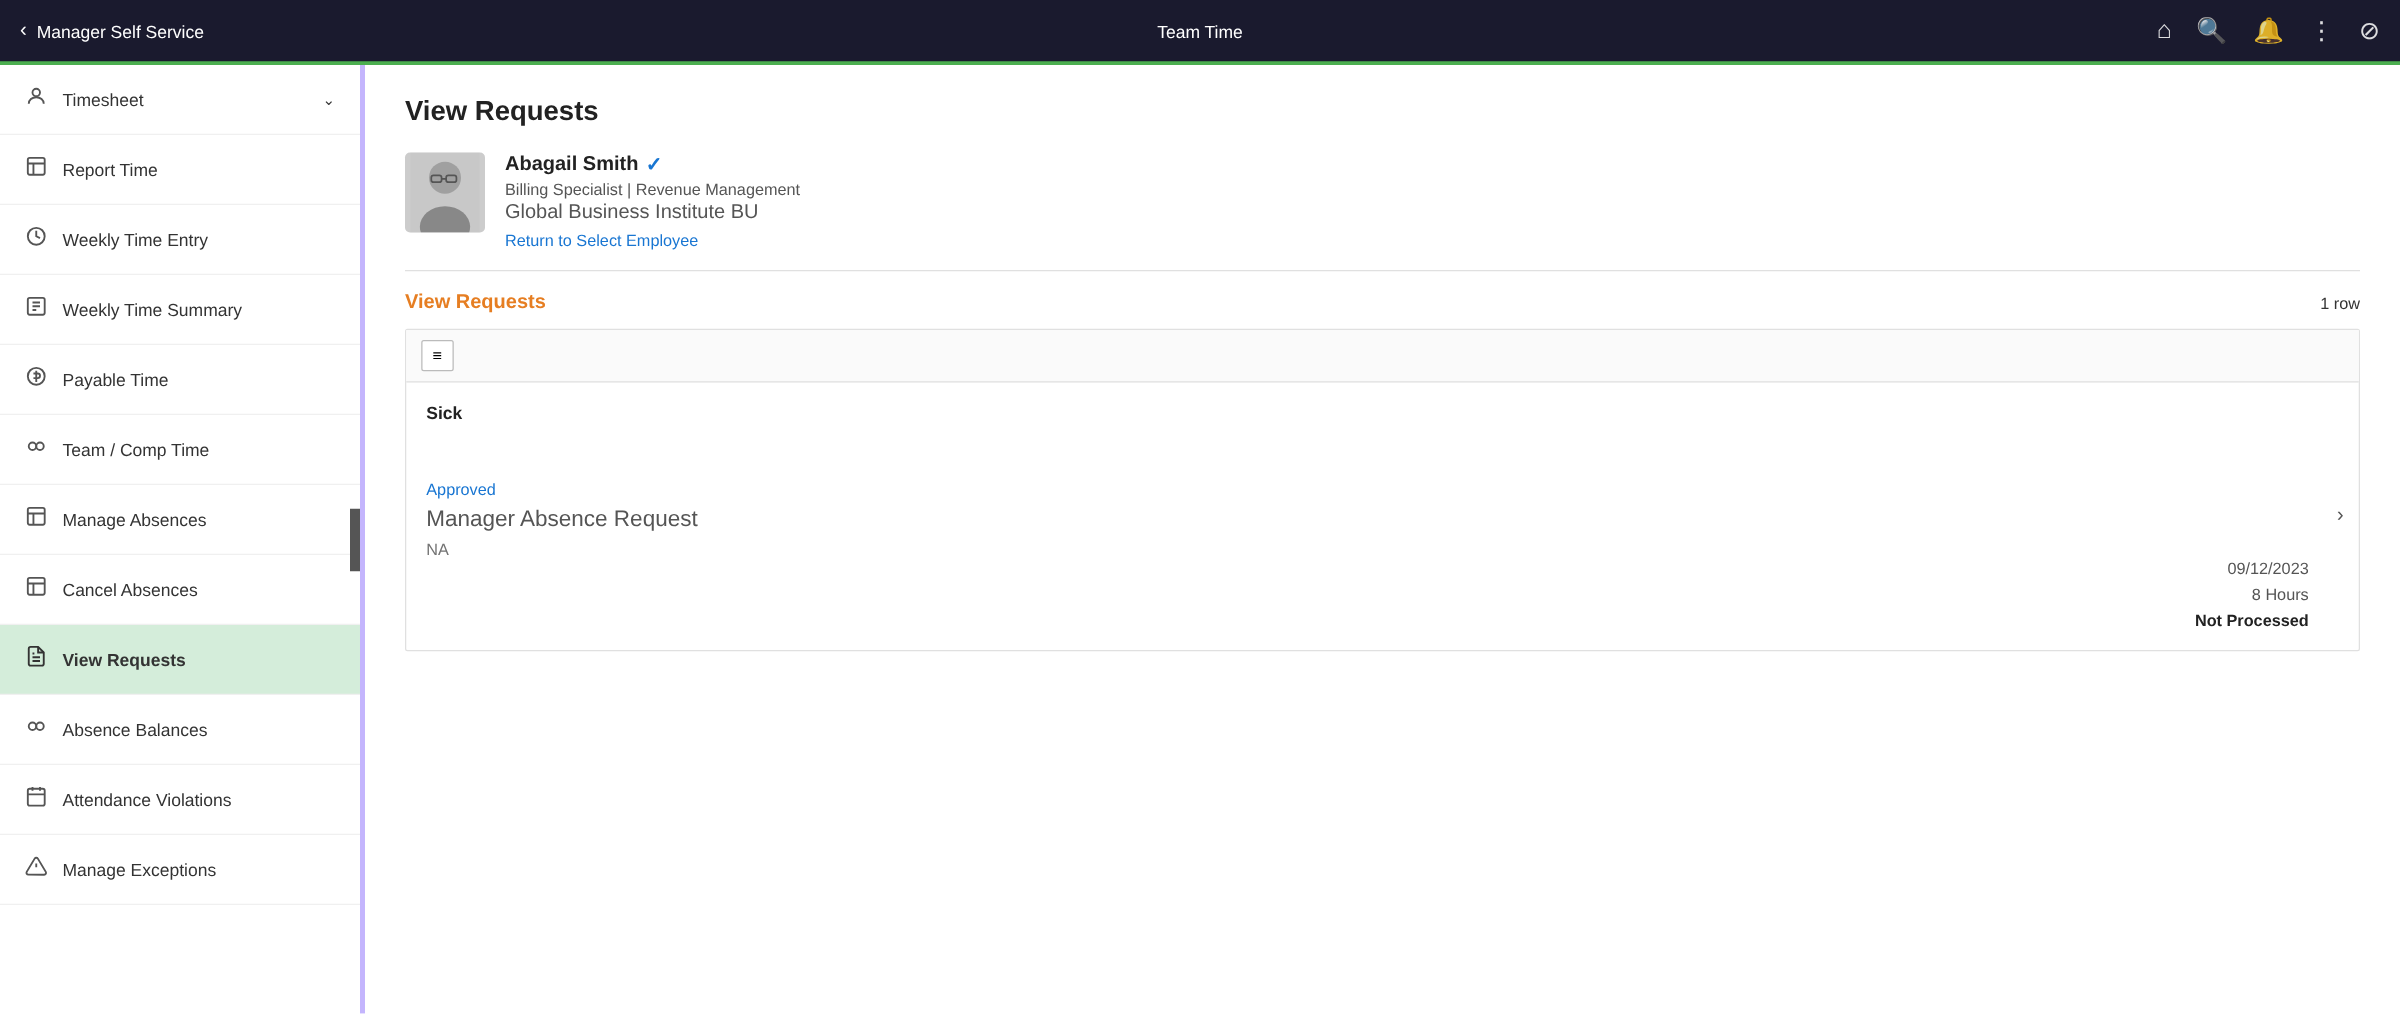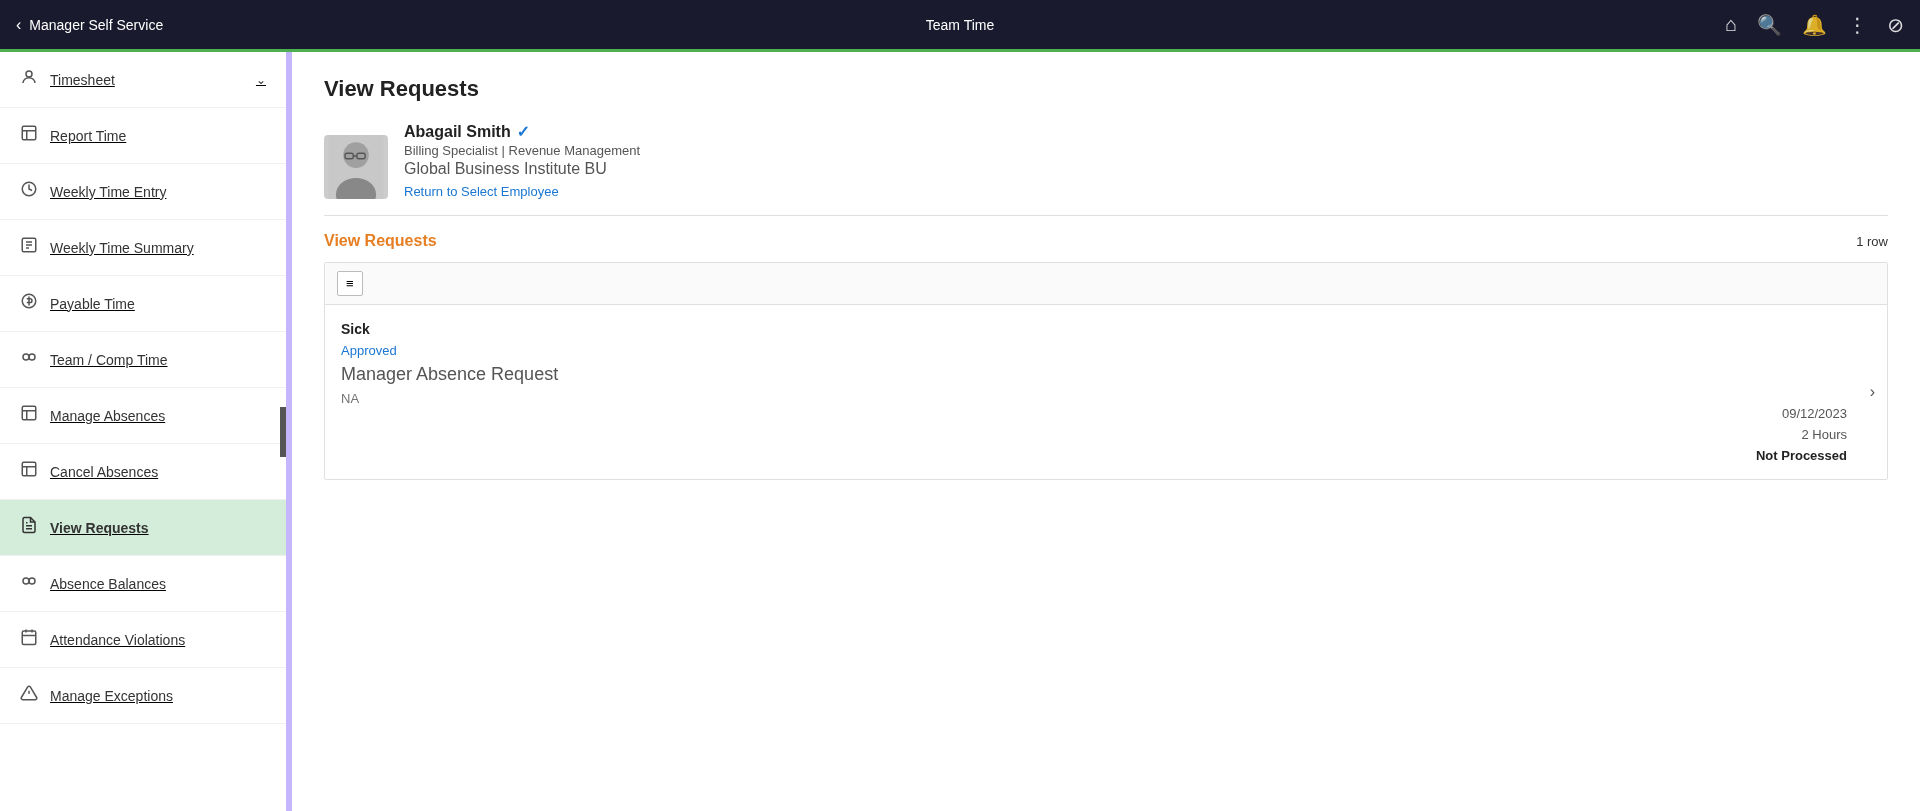--- a/index.html
+++ b/index.html
@@ -15,22 +15,22 @@
     .topbar-left .chevron { font-size: 16px; }
     .topbar-title { font-size: 14px; font-weight: 400; position: absolute; left: 50%; transform: translateX(-50%); }
     .topbar-right { display: flex; align-items: center; gap: 20px; }
     .topbar-icon { font-size: 20px; cursor: pointer; opacity: 0.85; }
 
     
     .main-layout { display: flex; flex: 1; overflow: hidden; }
 
     
     .sidebar {
-      width: 292px; background: #fff; border-right: 6px solid #c4b5fd;
-      overflow-y: auto; flex-shrink: 0; text-decoration: underline;
+      width: 292px; background: #fff; border-right: 4px solid #c4b5fd;
+      overflow-y: auto; flex-shrink: 0;
     }
     .sidebar-item {
       display: flex; align-items: center; gap: 12px;
       padding: 16px 20px; cursor: pointer; border-bottom: 1px solid #f0f0f0;
       color: #333; font-size: 14px;
     }
     .sidebar-item.active { background: #d4edda; font-weight: 700; }
     .sidebar-item .icon { font-size: 18px; color: #555; flex-shrink: 0; }
     .sidebar-item.active .icon { color: #333; }
     .sidebar-item .expand-icon { margin-left: auto; font-size: 12px; }
@@ -42,21 +42,21 @@
       display: flex; align-items: center; justify-content: center;
       cursor: pointer; border-radius: 0 4px 4px 0; z-index: 10; font-size: 11px;
     }
 
     
     .content { flex: 1; padding: 24px 32px; overflow-y: auto; background: #fff; }
 
     .page-title { font-size: 22px; font-weight: 600; color: #222; margin-bottom: 20px; }
 
     
-    .employee-card { display: flex; align-items: flex-end; gap: 16px; margin-bottom: 16px; }
+    .employee-card { display: flex; align-items: flex-start; gap: 16px; margin-bottom: 16px; }
     .employee-avatar {
       width: 64px; height: 64px; border-radius: 4px; background: #ccc;
       overflow: hidden; flex-shrink: 0; display: flex; align-items: center; justify-content: center;
     }
     .employee-info { display: flex; flex-direction: column; gap: 2px; }
     .employee-name { font-size: 16px; font-weight: 600; color: #222; display: flex; align-items: center; gap: 6px; }
     .verified-icon { color: #1976d2; font-size: 16px; }
     .employee-role { font-size: 13px; color: #555; }
     .employee-dept { font-size: 16px; color: #555; }
     .return-link { color: #1976d2; font-size: 13px; cursor: pointer; text-decoration: none; margin-top: 4px; display: inline-block; }
@@ -77,21 +77,21 @@
     .table-toolbar { padding: 8px 12px; border-bottom: 1px solid #e0e0e0; background: #fafafa; }
     .filter-btn {
       border: 1px solid #bbb; background: #fff; padding: 4px 8px;
       cursor: pointer; font-size: 13px; border-radius: 2px; display: inline-flex; align-items: center;
     }
 
     .request-row { display: flex; align-items: stretch; border-bottom: 1px solid #e8e8e8; padding: 16px 16px; position: relative; flex-direction: column; }
     .request-row:last-child { border-bottom: none; }
     .request-left { flex: 1; display: flex; flex-direction: column; gap: 6px; }
     .request-type { font-size: 14px; font-weight: 700; color: #222; }
-    .request-status { font-size: 13px; color: #1976d2; }
+    .request-status { font-size: 13px; color: #1976d2; margin-top: 40px; }
     .request-source { font-size: 18px; color: #555; }
     .request-note { font-size: 13px; color: #737373; }
     .request-right { display: flex; flex-direction: column; align-items: flex-end; justify-content: center; gap: 6px; padding-right: 24px; }
     .request-date { font-size: 13px; color: #555; }
     .request-hours { font-size: 13px; color: #555; }
     .request-processed { font-size: 13px; font-weight: 700; color: #222; }
     .chevron-right { position: absolute; right: 12px; top: 50%; transform: translateY(-50%); color: #555; font-size: 16px; }
 
     
     .person-svg { width: 60px; height: 64px; }
@@ -297,21 +297,21 @@
 
       <div class="request-row">
         <div class="request-left">
           <div class="request-type">Sick</div>
           <div class="request-status">Approved</div>
           <div class="request-source">Manager Absence Request</div>
           <div class="request-note">NA</div>
         </div>
         <div class="request-right">
           <div class="request-date">09/12/2023</div>
-          <div class="request-hours">2 Hours</div>
+          <div class="request-hours">8 Hours</div>
           <div class="request-processed">Not Processed</div>
         </div>
         <span class="chevron-right">›</span>
       </div>
     </div>
 
   </div>
 </div>
 
 </body></html>

